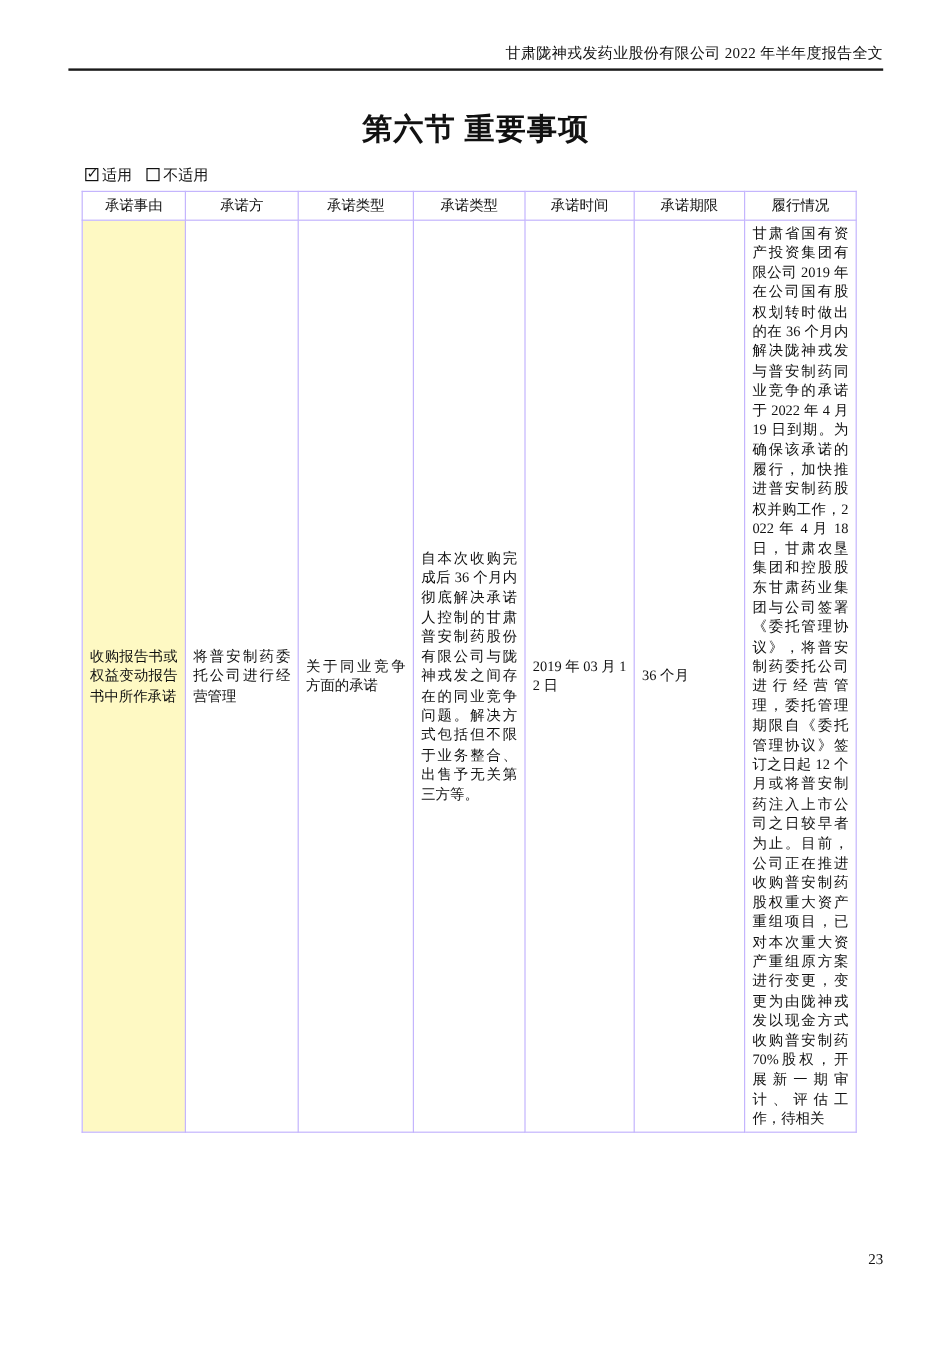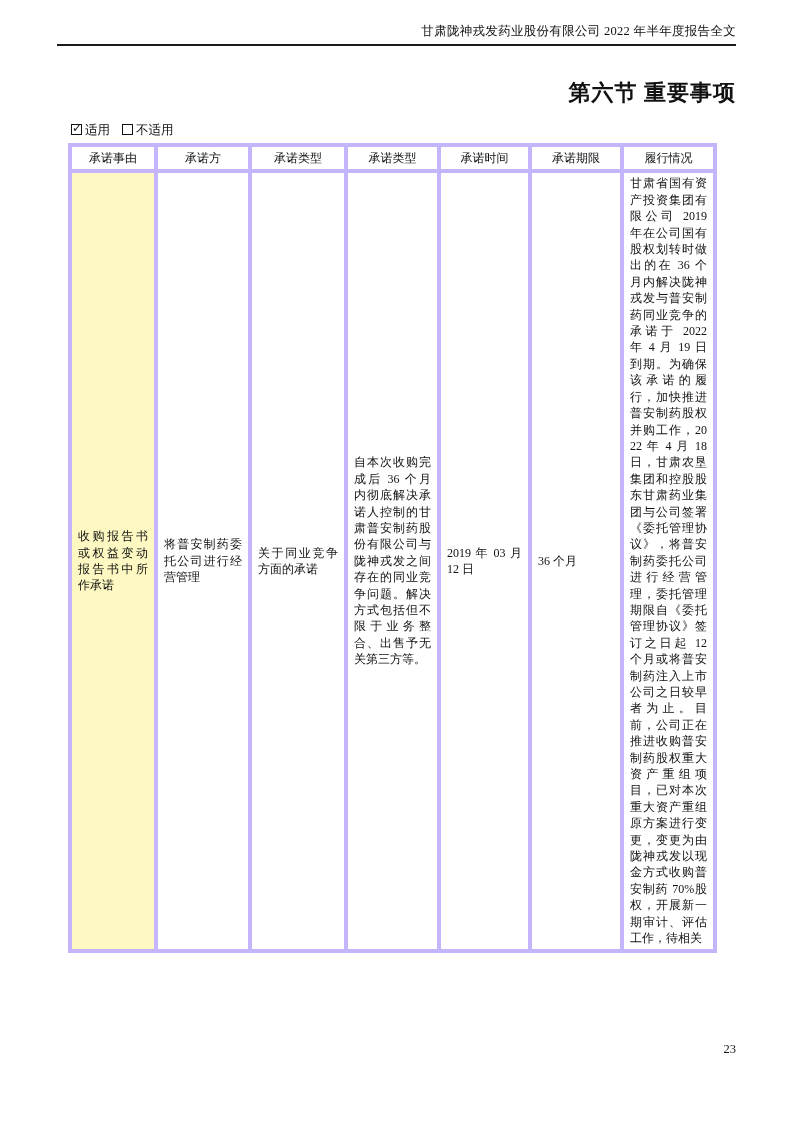--- a/index.html
+++ b/index.html
@@ -5,38 +5,38 @@
   * { margin: 0; padding: 0; box-sizing: border-box; }
   html, body { background: #ffffff; }
   body {
     width: 793px; height: 1122px;
     font-family: "Liberation Serif", "DejaVu Serif", serif;
     color: #111111;
   }
   .page {
     position: relative;
     width: 793px; height: 1122px;
-    padding: 23px 57px 0 57px;
+    padding: 36px 57px 0 57px;
     background: #ffffff;
     overflow: hidden;
   }
   .running-header {
     text-align: right;
     font-size: 12.5px;
     line-height: 16px;
     letter-spacing: 0.3px;
   }
   .header-rule {
     margin-top: 5px;
     border-bottom: 2px solid #1a1a1a;
   }
   .doc-title {
     margin-top: 32px;
-    text-align: right;
-    font-size: 22px;
+    text-align: center;
+    font-size: 25px;
     font-weight: bold;
     letter-spacing: 1px;
   }
   .section-heading {
     margin: 27px 0 0 14px;
     width: 634px;
     font-size: 16px;
     font-weight: bold;
     line-height: 27px;
     text-align: justify;
@@ -70,21 +70,21 @@
     font-size: 12px;
   }
   table.commitments col.c1 { width: 86px; }
   table.commitments col.c2 { width: 94px; }
   table.commitments col.c3 { width: 96px; }
   table.commitments col.c4 { width: 93px; }
   table.commitments col.c5 { width: 91px; }
   table.commitments col.c6 { width: 92px; }
   table.commitments col.c7 { width: 93px; }
   table.commitments th, table.commitments td {
-    border: 4px solid #c4b5fd;
+    border: 1px solid #c4b5fd;
     padding: 2px 6px;
     line-height: 16.4px;
     font-weight: normal;
     word-break: break-all;
     margin-left: 15px;
   }
   table.commitments { border: 1.5px solid #1a1a1a; }
   table.commitments th {
     text-align: center;
     height: 24px;

